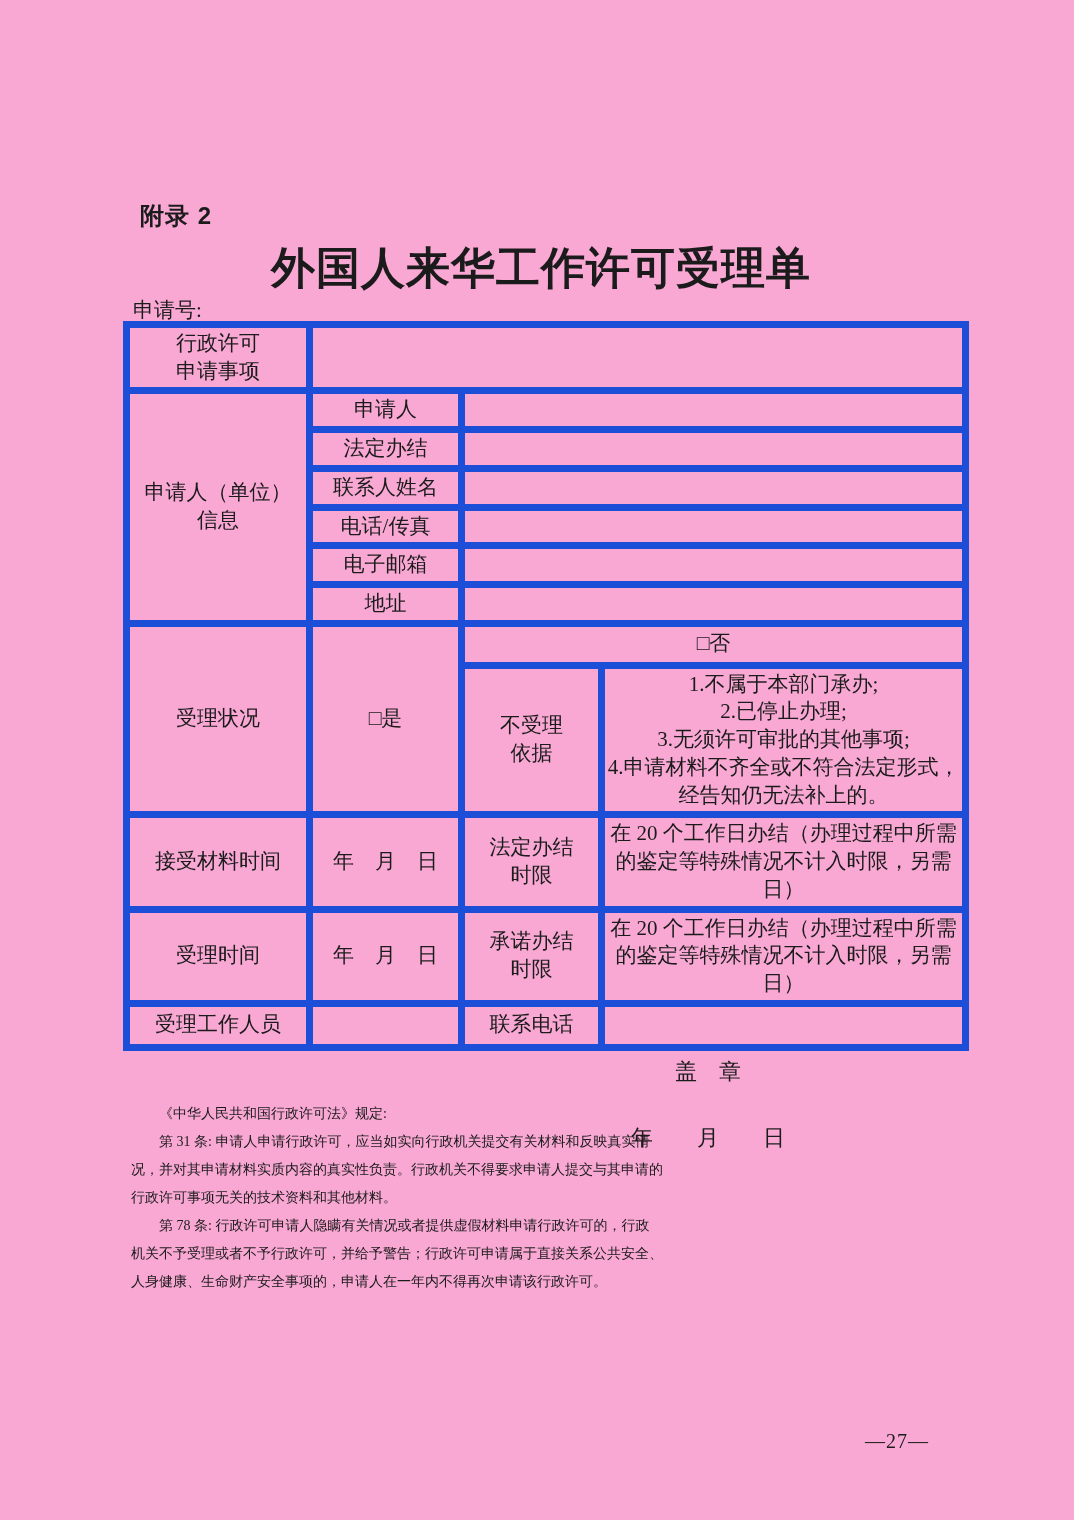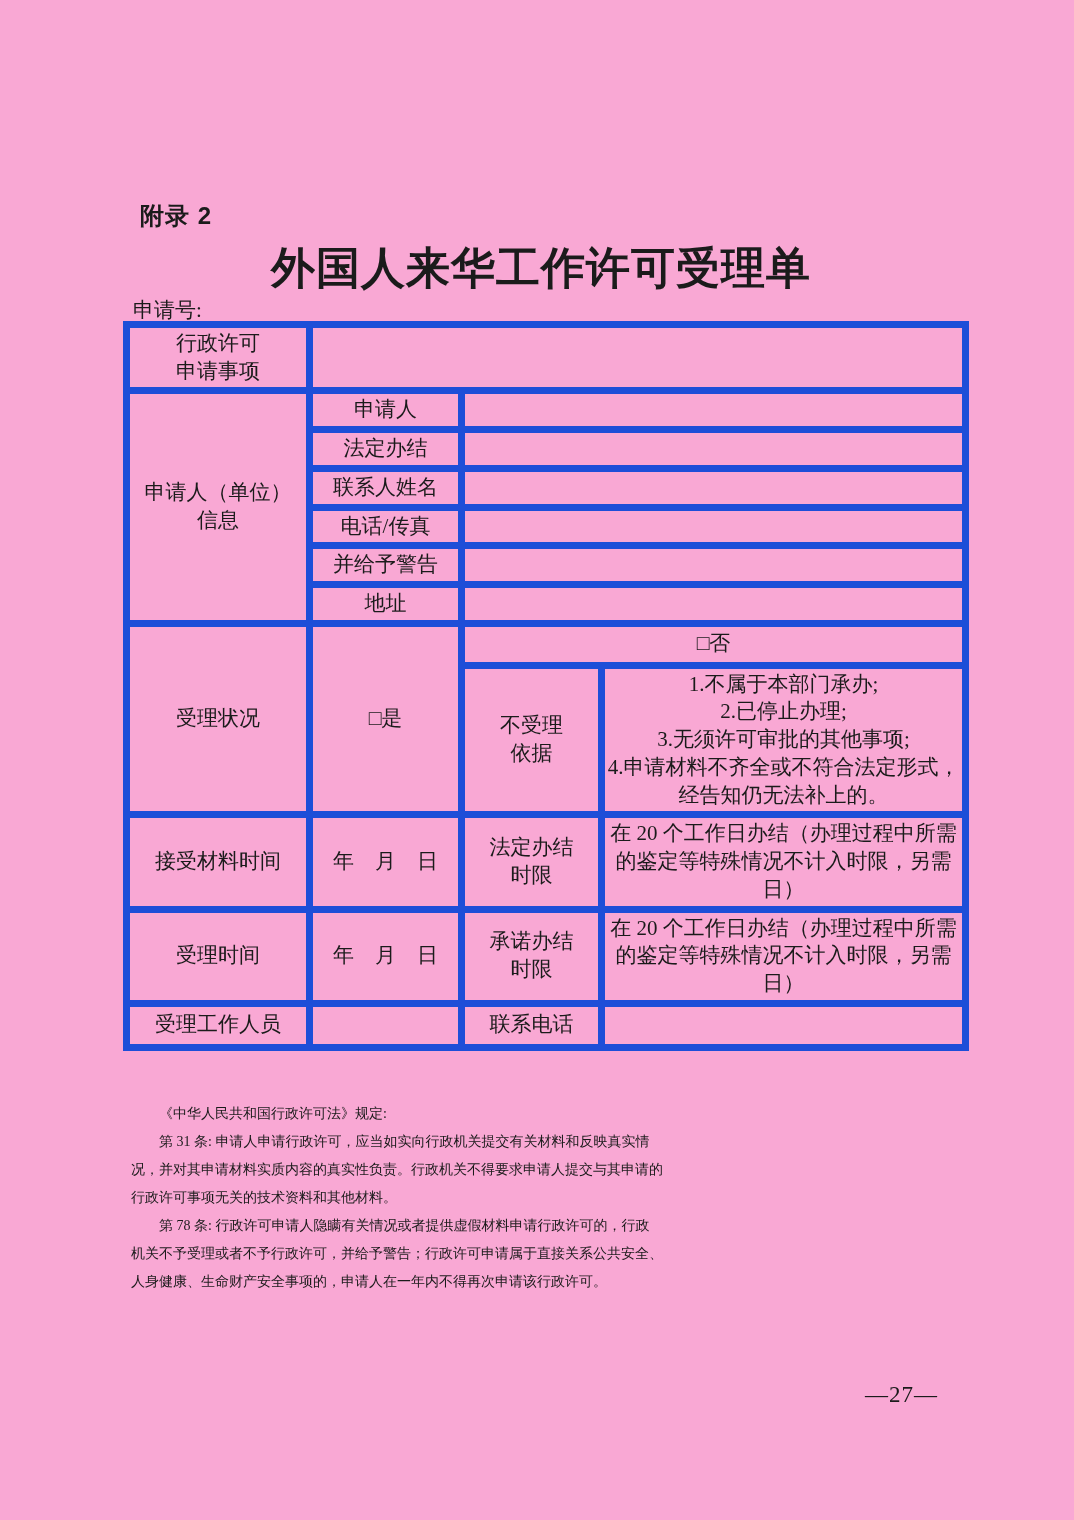--- a/index.html
+++ b/index.html
@@ -63,22 +63,22 @@
   }
   .legal {
     position:absolute; left:131px; top:1100px; width:818px;
     font-size:14px; line-height:28px;
     text-align:justify;
   }
   .legal p {
     margin:0; text-indent:2em; white-space:pre-line;
   }
   .page-number {
-    position:absolute; left:865px; top:1382px;
-    font-size:23px; letter-spacing:1px;
+    position:absolute; left:865px; top:1430px;
+    font-size:20px; letter-spacing:1px;
   }
 </style>
 </head>
 <body>
 
 <div class="page">
 
   <div class="appendix hei">附录 2</div>
 
   <div class="doc-title hei">外国人来华工作许可受理单</div>
@@ -112,21 +112,21 @@
     </tr>
     <tr class="h31">
       <td>联系人姓名</td>
       <td colspan="2"></td>
     </tr>
     <tr class="h31">
       <td>电话/传真</td>
       <td colspan="2"></td>
     </tr>
     <tr class="h31">
-      <td>并给予警告</td>
+      <td>电子邮箱</td>
       <td colspan="2"></td>
     </tr>
     <tr class="h31">
       <td>地址</td>
       <td colspan="2"></td>
     </tr>
 
     <tr class="h42">
       <td rowspan="2">受理状况</td>
       <td rowspan="2">□是</td>
@@ -164,20 +164,24 @@
 
     <tr class="h44">
       <td>受理工作人员</td>
       <td></td>
       <td>联系电话</td>
       <td></td>
     </tr>
   </tbody>
     </table>
 
+  <div class="seal-block">
+    <div>盖　章</div>
+    <div>年　　月　　日</div>
+  </div>
 
   <div class="legal">
     <p>《中华人民共和国行政许可法》规定:</p>
     <p>第 31 条: 申请人申请行政许可，应当如实向行政机关提交有关材料和反映真实情
 况，并对其申请材料实质内容的真实性负责。行政机关不得要求申请人提交与其申请的
 行政许可事项无关的技术资料和其他材料。</p>
     <p>第 78 条: 行政许可申请人隐瞒有关情况或者提供虚假材料申请行政许可的，行政
 机关不予受理或者不予行政许可，并给予警告；行政许可申请属于直接关系公共安全、
 人身健康、生命财产安全事项的，申请人在一年内不得再次申请该行政许可。</p>
   </div>

